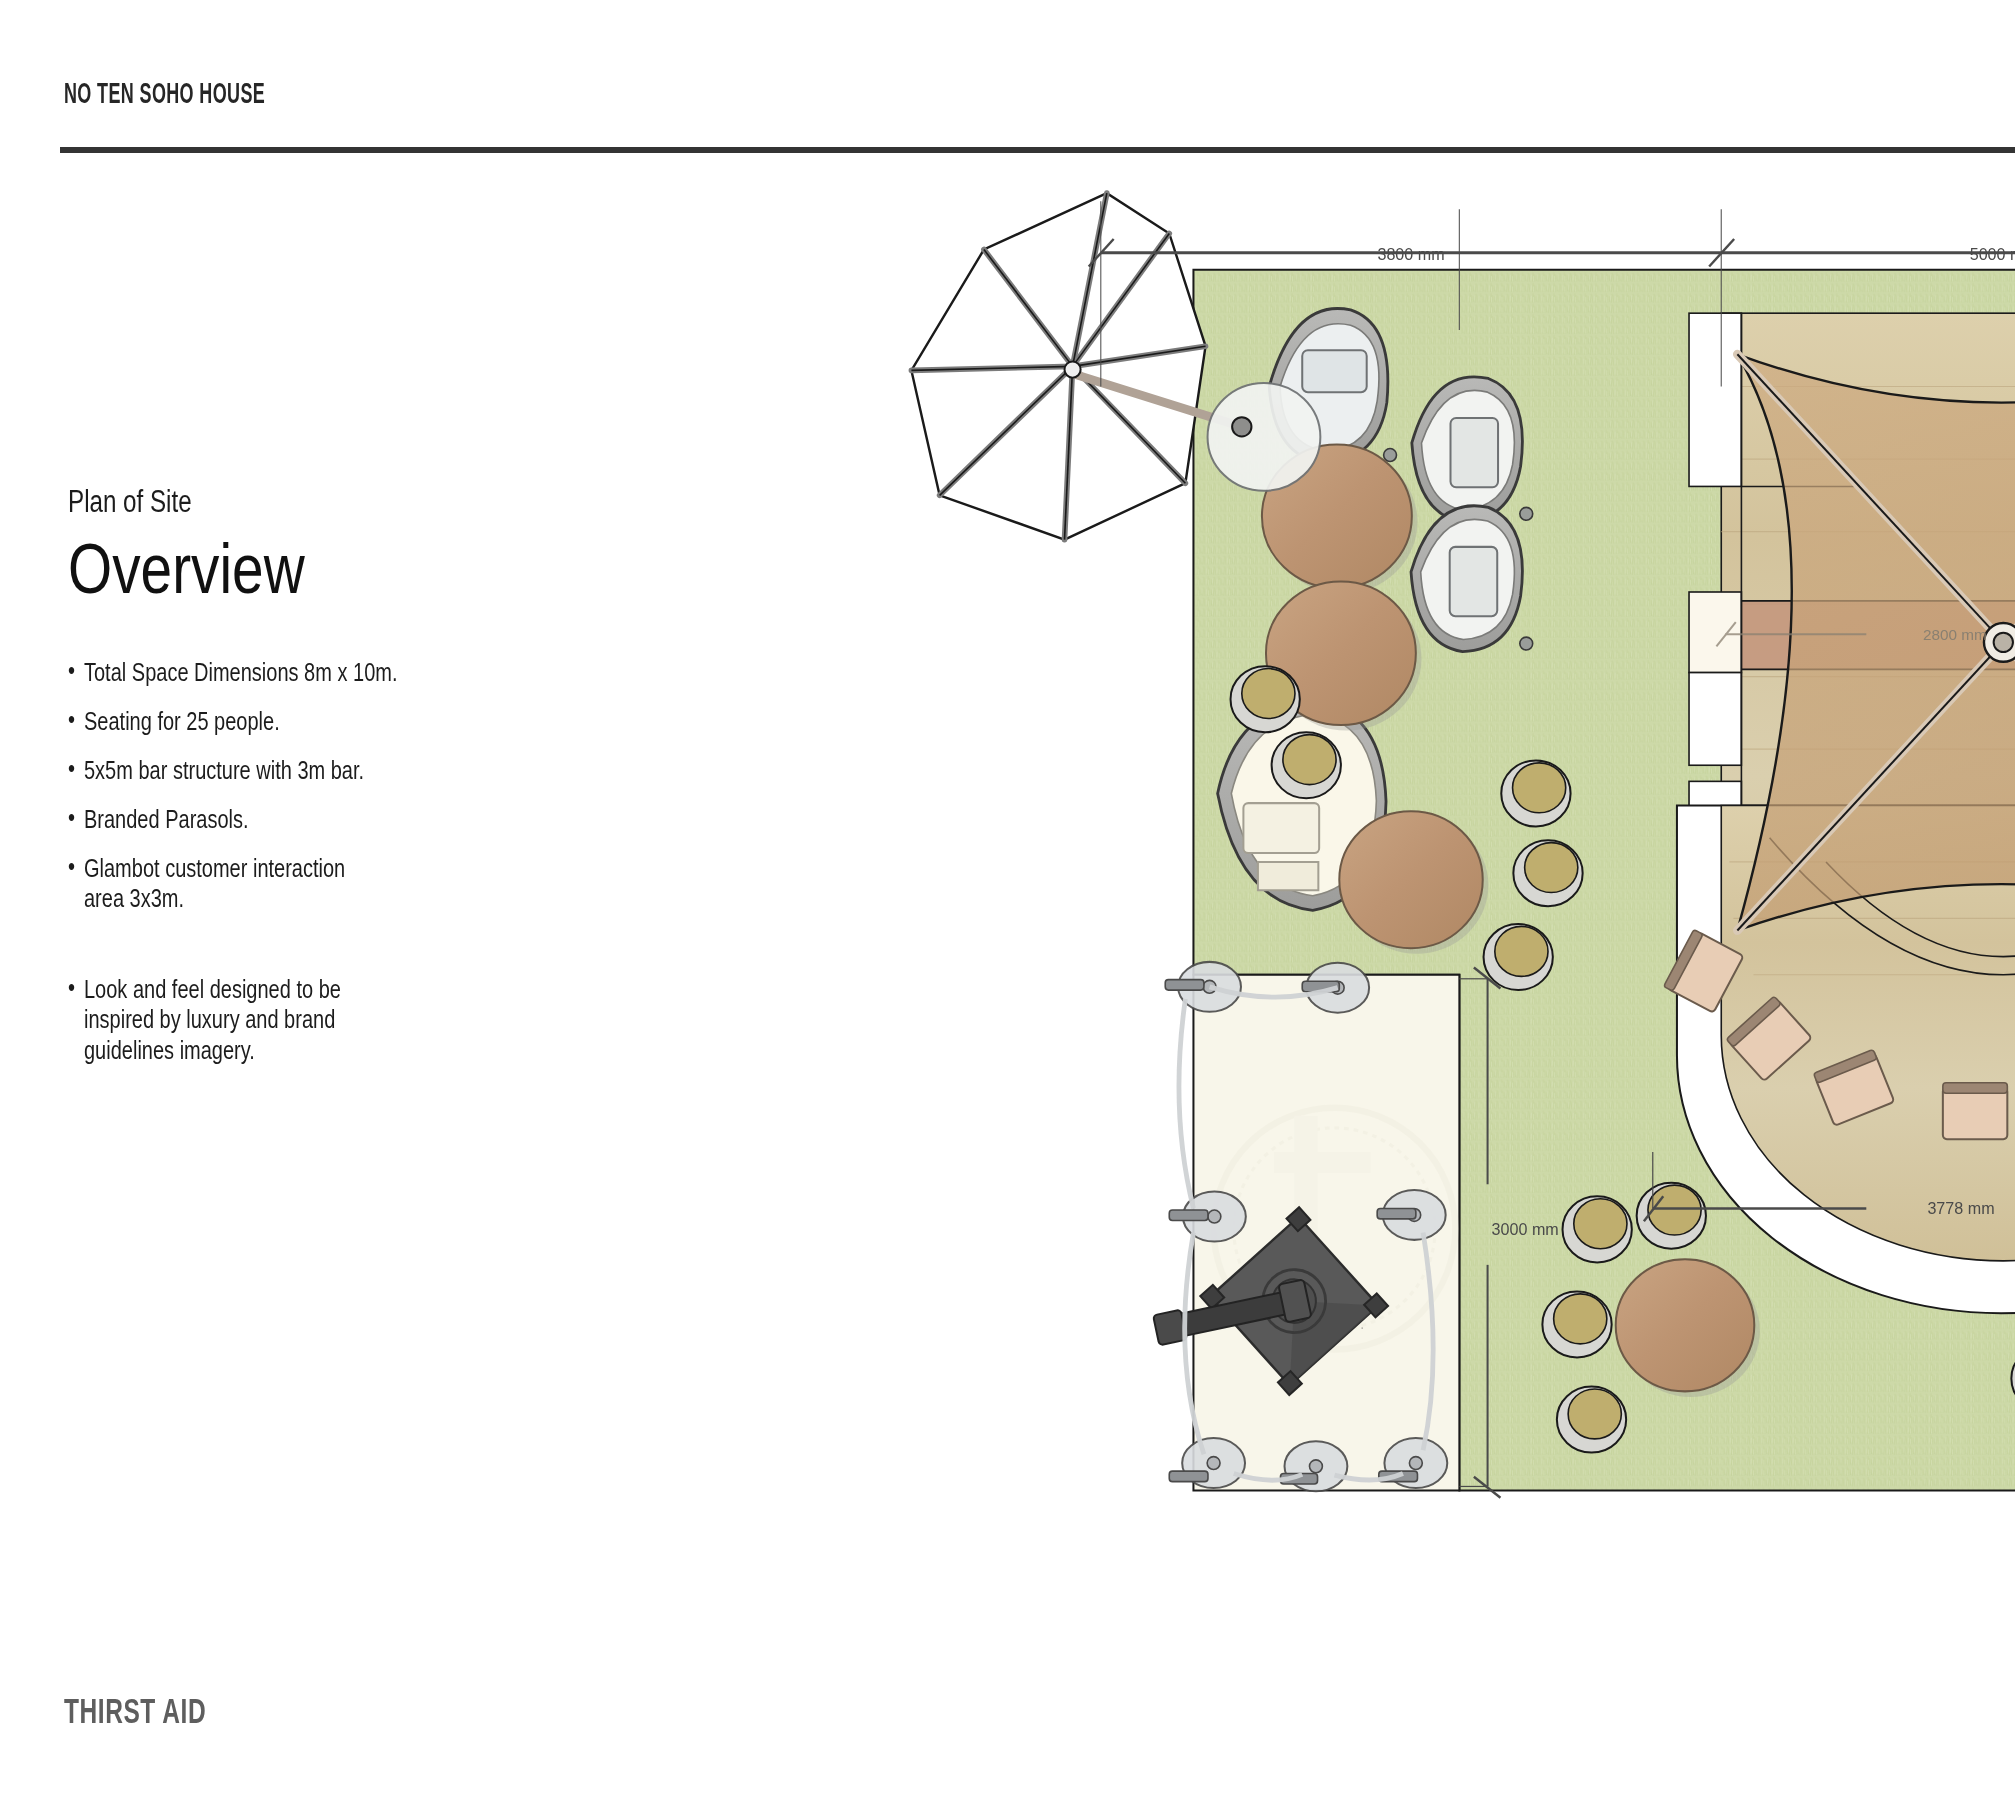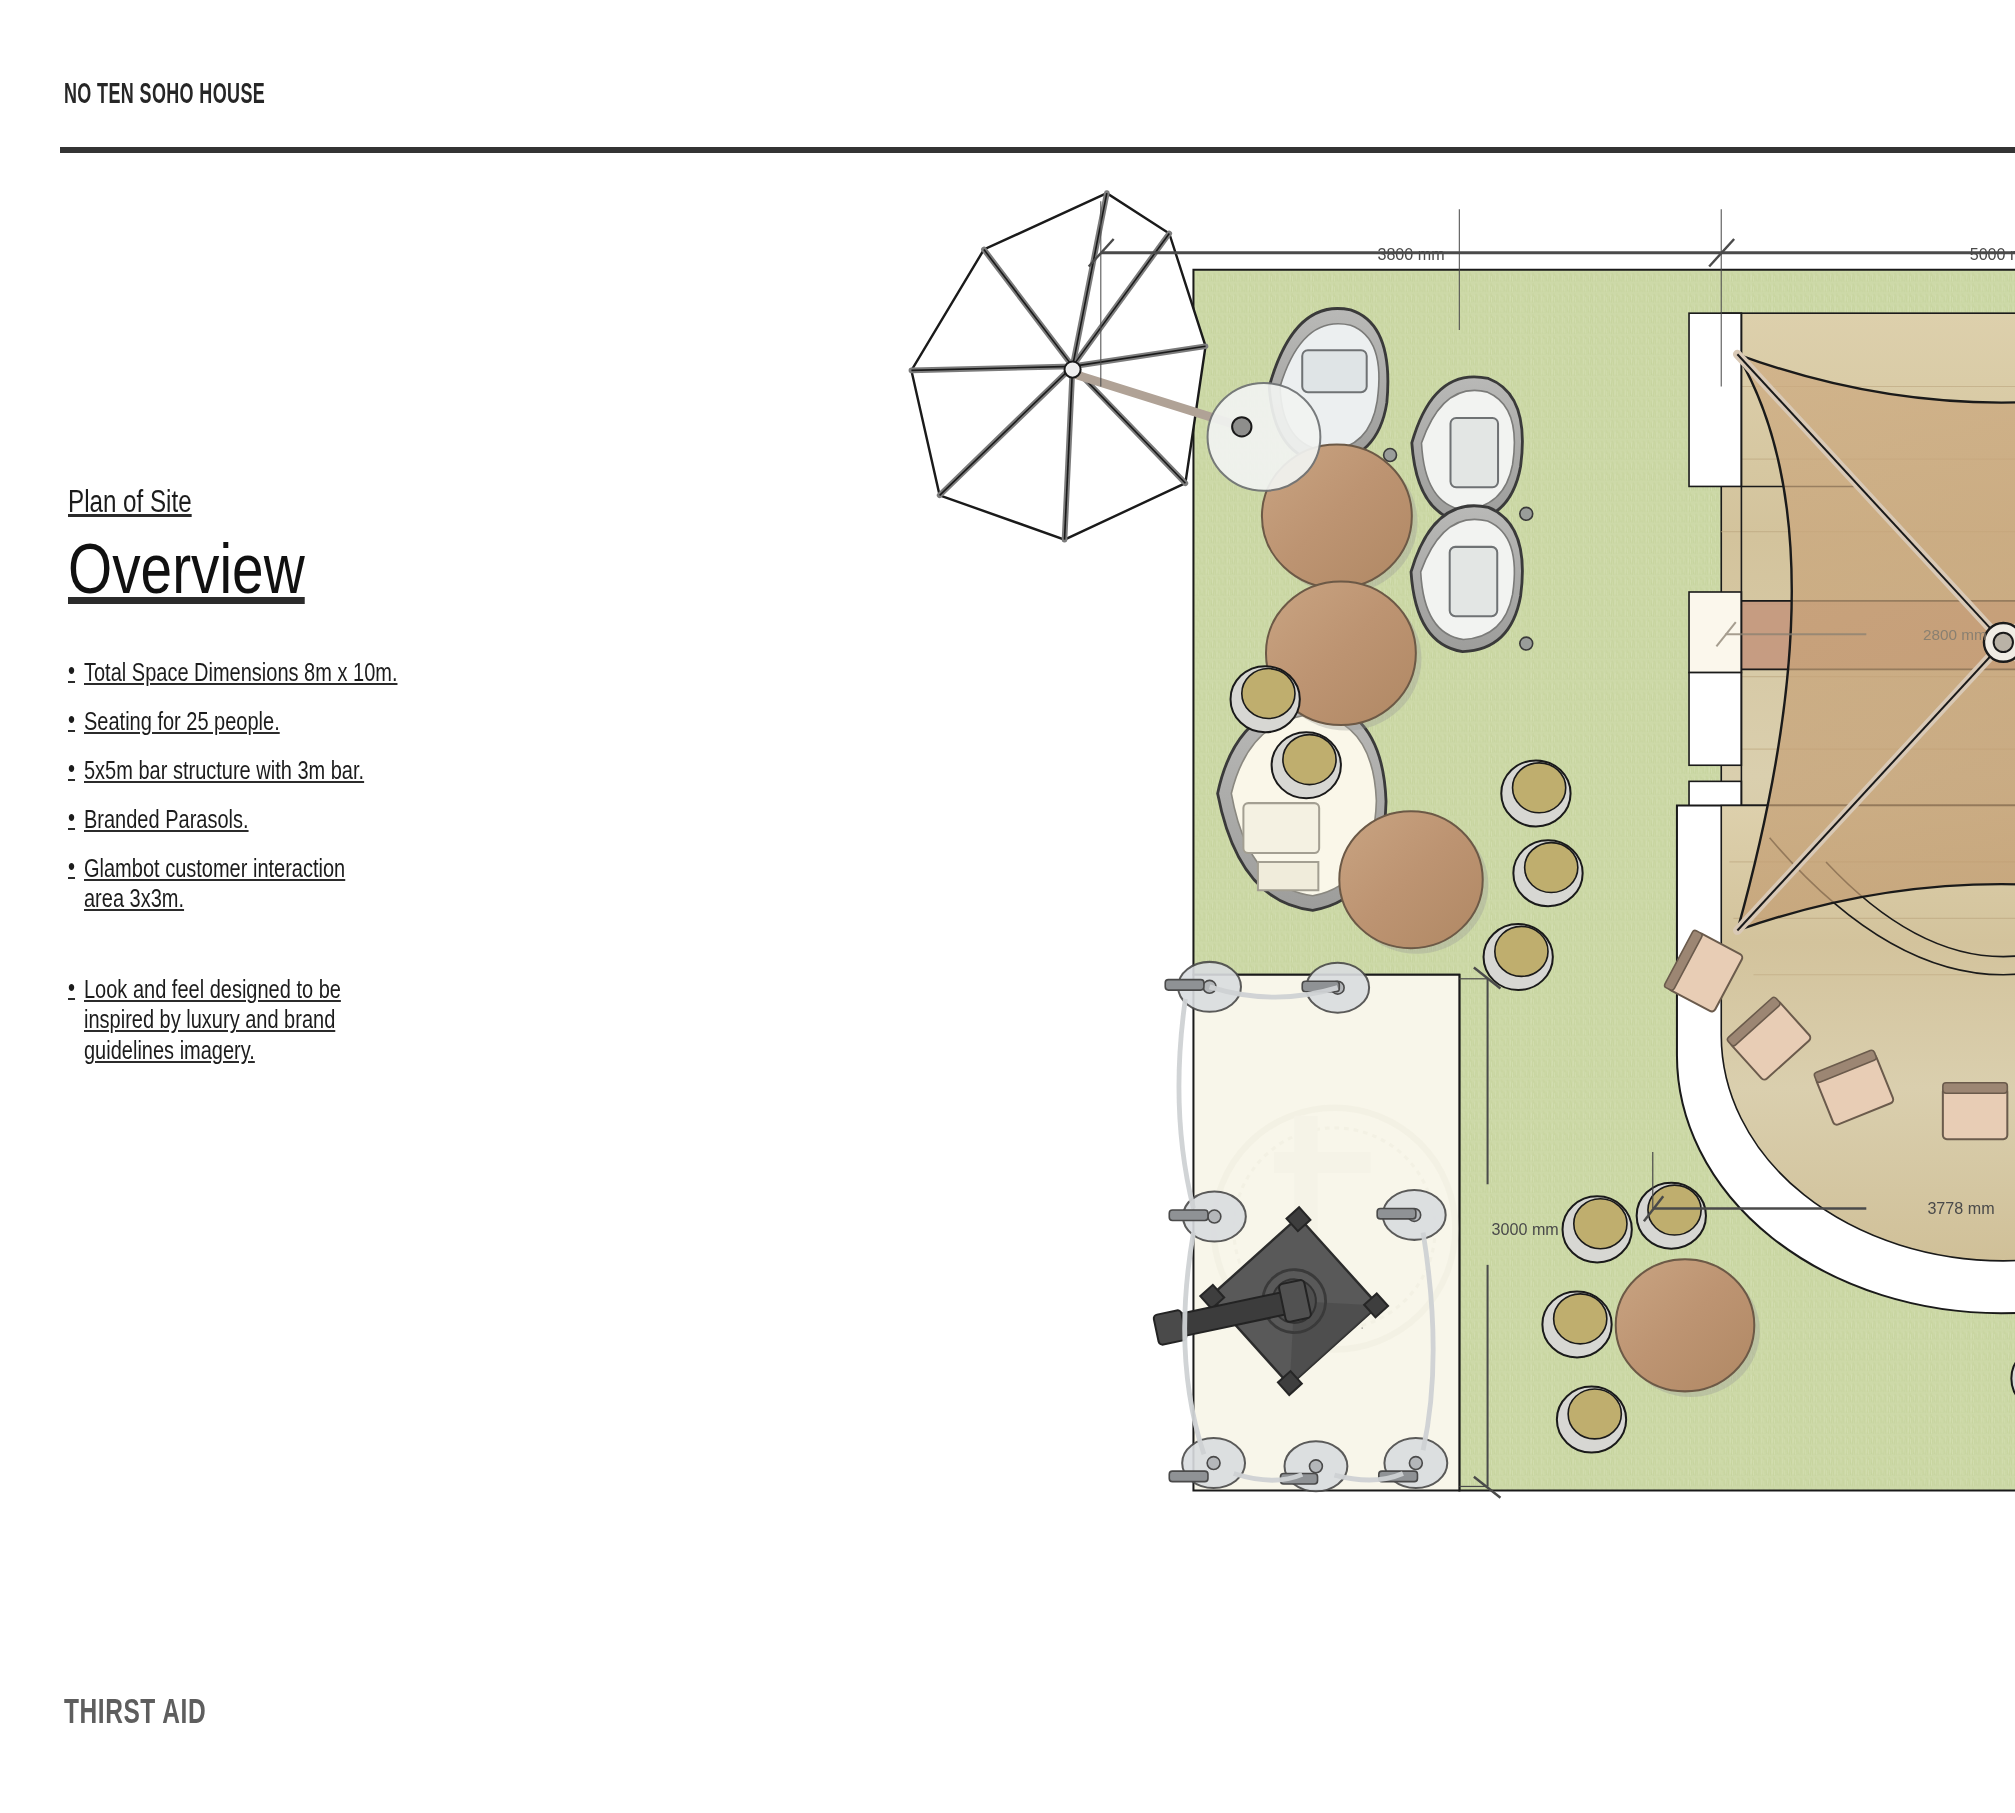--- a/index.html
+++ b/index.html
@@ -19,21 +19,21 @@
     font-size:29px; font-weight:700; letter-spacing:0.6px;
     color:#262626; transform:scaleX(0.62); transform-origin:left center;
     white-space:nowrap;
   }
   #header-rule {
     position:absolute; left:60px; top:147px; width:3103px; height:5.6px;
     background:#343434;
   }
 
   
-  #copy { position:absolute; left:68px; top:484px; width:806px;text-decoration:underline; }
+  #copy { position:absolute; left:68px; top:484px; width:806px; }
   #eyebrow {
     font-size:31px; font-weight:400; color:#1c1c1c;
     transform:scaleX(0.78); transform-origin:left center;
     white-space:nowrap; line-height:1.15;
   }
   #title {
     font-size:71px; font-weight:300; color:#101010;
     transform:scaleX(0.80); transform-origin:left center;
     white-space:nowrap; line-height:1.12; margin-top:9.7px;
   }

